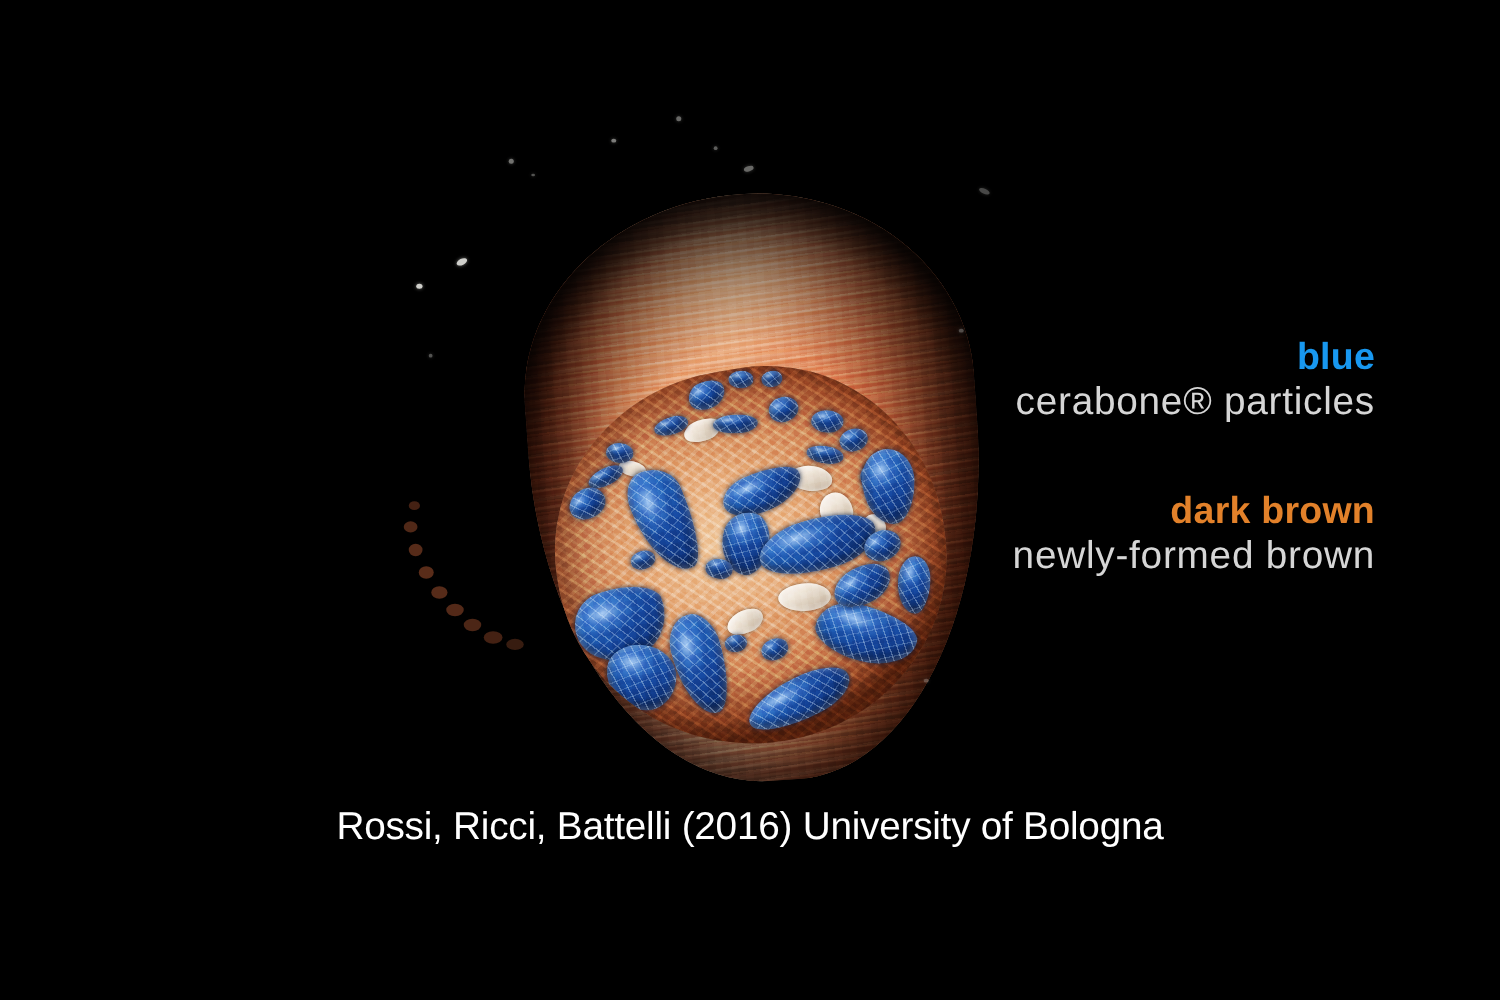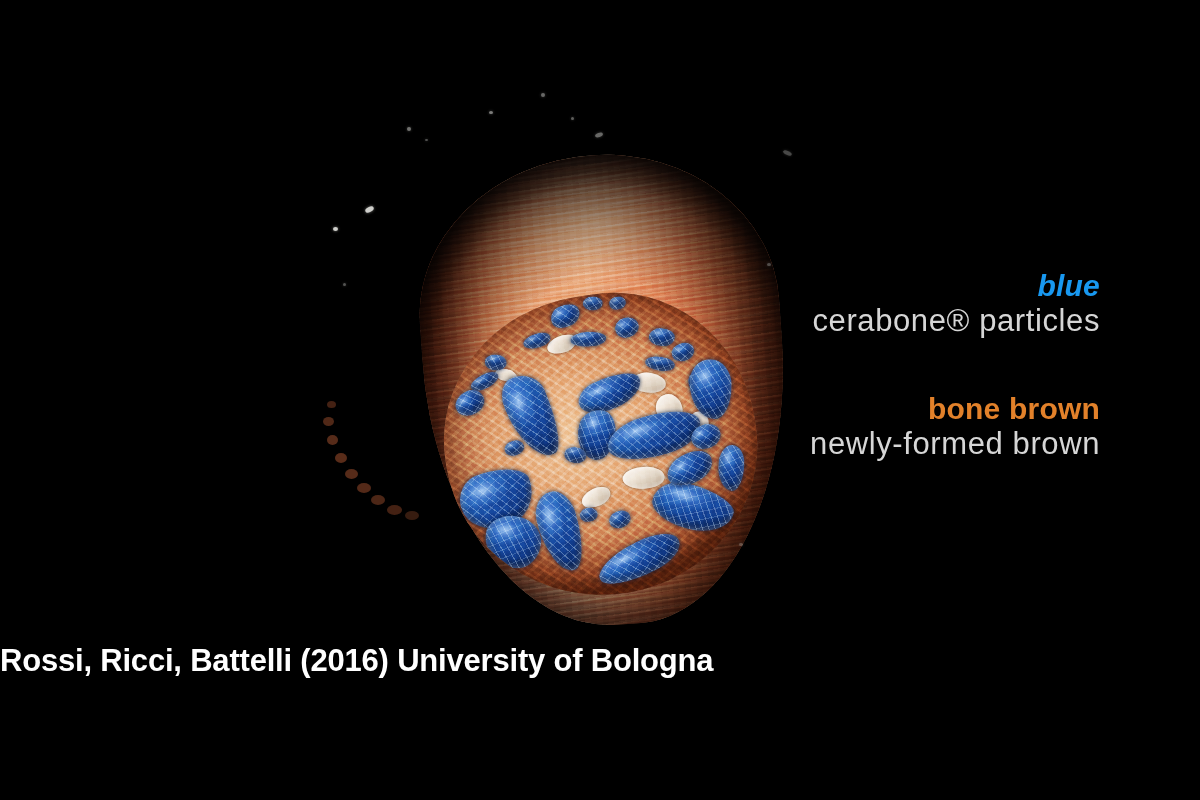--- a/index.html
+++ b/index.html
@@ -199,43 +199,43 @@
     width: 560px;
     text-align: right;
   }
   .legend-key {
     font-weight: 700;
     font-size: 30px;
     letter-spacing: 0.2px;
     line-height: 1.08;
     margin: 0;
   }
-  .legend-key.blue   { color: #1898f0; font-style: italic; }
+  .legend-key.blue   { color: #1898f0; }
   .legend-key.brown  { color: #e2812a; }
   .legend-desc {
     color: #d6d6d6;
     font-weight: 300;
     font-size: 31px;
     line-height: 1.24;
     letter-spacing: 0.6px;
     margin: 0 0 0 0;
     white-space: nowrap;
   }
   .legend-block + .legend-block { margin-top: 52px; }
 
   
   #caption {
     position: absolute;
     left: 0;
     right: 0;
     top: 643px;
-    text-align: left;
+    text-align: center;
     color: #ffffff;
     font-size: 31px;
-    font-weight: 700;
+    font-weight: 400;
     letter-spacing: -0.2px;
   }
 </style>
 </head>
 <body>
 
 <div id="stage">
 
   <div id="specimen-figure">
 
@@ -319,21 +319,21 @@
   </div>
 
   <div id="legend">
 
     <div class="legend-block">
       <div class="legend-key blue">blue</div>
       <div class="legend-desc">cerabone® particles</div>
     </div>
 
     <div class="legend-block">
-      <div class="legend-key brown">bone brown</div>
+      <div class="legend-key brown">dark brown</div>
       <div class="legend-desc">newly-formed brown</div>
     </div>
 
   </div>
 
   <div id="caption">Rossi, Ricci, Battelli (2016) University of Bologna</div>
 
 </div>
 
 </body></html>

